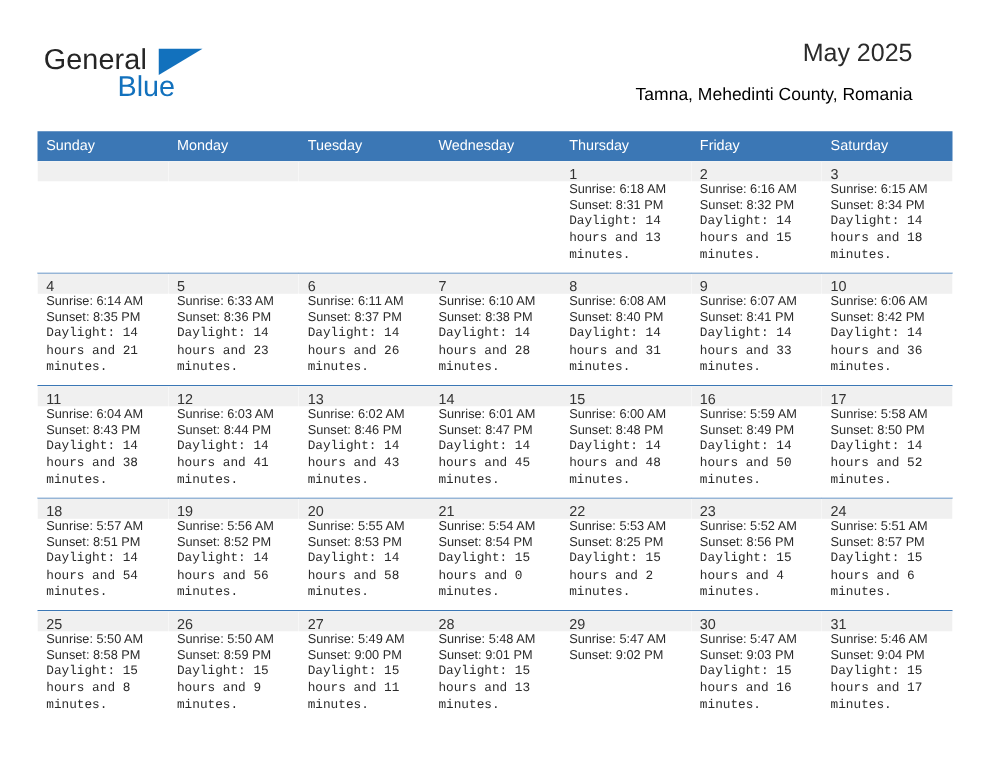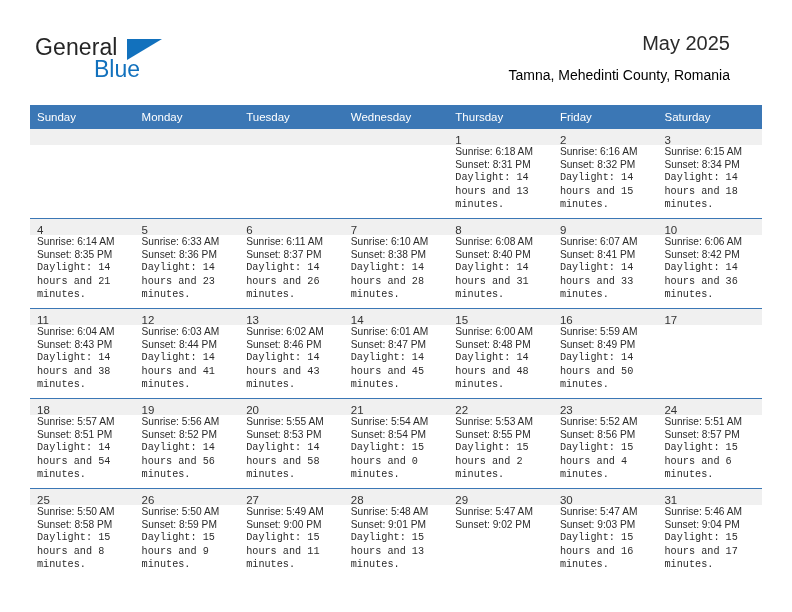--- a/index.html
+++ b/index.html
@@ -323,20 +323,25 @@
           <div class="day">
             <div class="daynum-strip"><span class="daynum">16</span></div>
             <div class="day-info">
               <div>Sunrise: 5:59 AM</div>
               <div>Sunset: 8:49 PM</div>
               <div class="wrap2">Daylight: 14 hours and 50 minutes.</div>
             </div>
           </div>
           <div class="day">
             <div class="daynum-strip"><span class="daynum">17</span></div>
+            <div class="day-info">
+              <div>Sunrise: 5:58 AM</div>
+              <div>Sunset: 8:50 PM</div>
+              <div class="wrap2">Daylight: 14 hours and 52 minutes.</div>
+            </div>
           </div>
         </div>
         <div class="week">
           <div class="day">
             <div class="daynum-strip"><span class="daynum">18</span></div>
             <div class="day-info">
               <div>Sunrise: 5:57 AM</div>
               <div>Sunset: 8:51 PM</div>
               <div class="wrap2">Daylight: 14 hours and 54 minutes.</div>
             </div>
@@ -362,21 +367,21 @@
             <div class="day-info">
               <div>Sunrise: 5:54 AM</div>
               <div>Sunset: 8:54 PM</div>
               <div class="wrap2">Daylight: 15 hours and 0 minutes.</div>
             </div>
           </div>
           <div class="day">
             <div class="daynum-strip"><span class="daynum">22</span></div>
             <div class="day-info">
               <div>Sunrise: 5:53 AM</div>
-              <div>Sunset: 8:55 PM</div>
+              <div>Sunset: 8:25 PM</div>
               <div class="wrap2">Daylight: 15 hours and 2 minutes.</div>
             </div>
           </div>
           <div class="day">
             <div class="daynum-strip"><span class="daynum">23</span></div>
             <div class="day-info">
               <div>Sunrise: 5:52 AM</div>
               <div>Sunset: 8:56 PM</div>
               <div class="wrap2">Daylight: 15 hours and 4 minutes.</div>
             </div>

